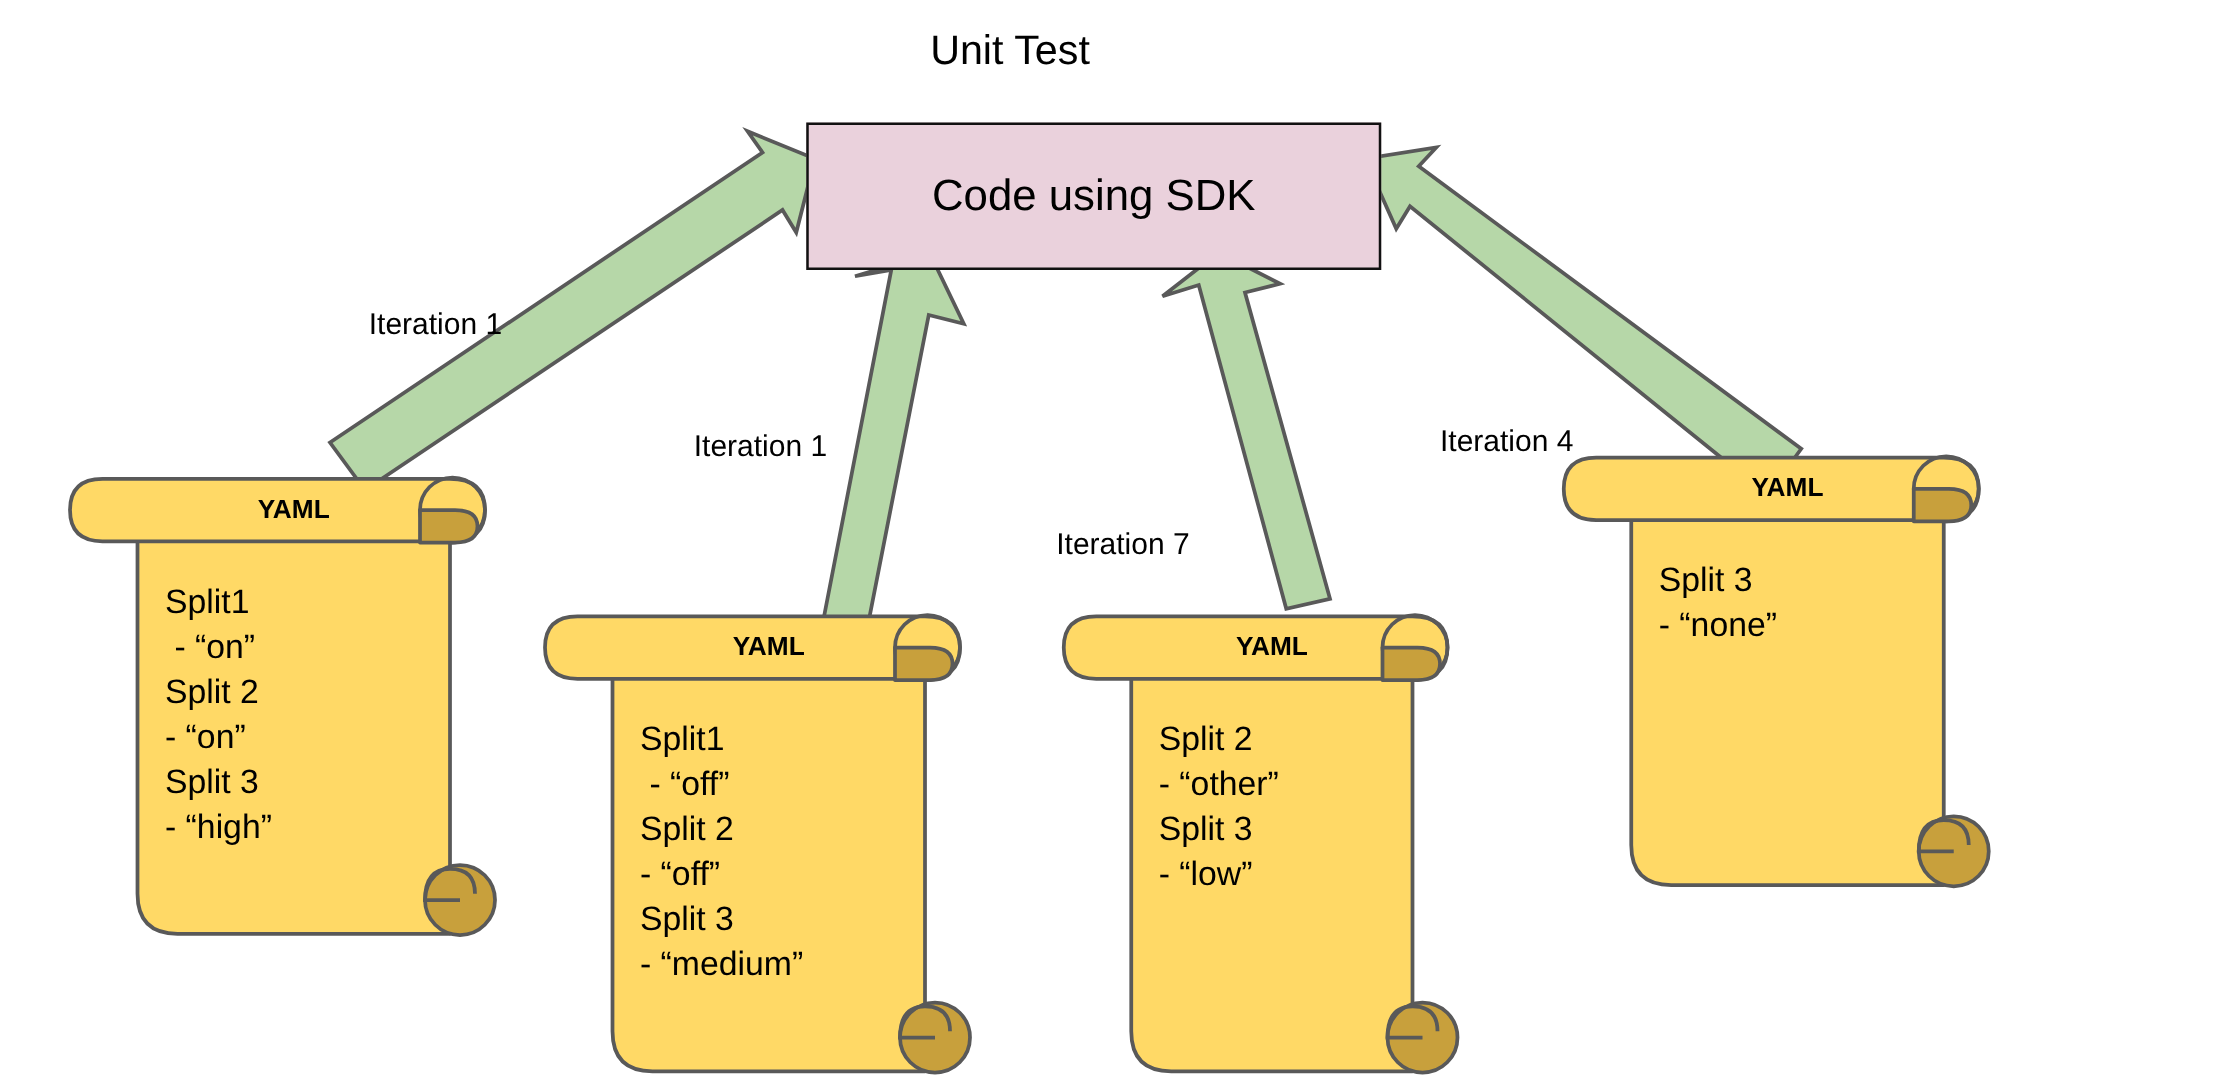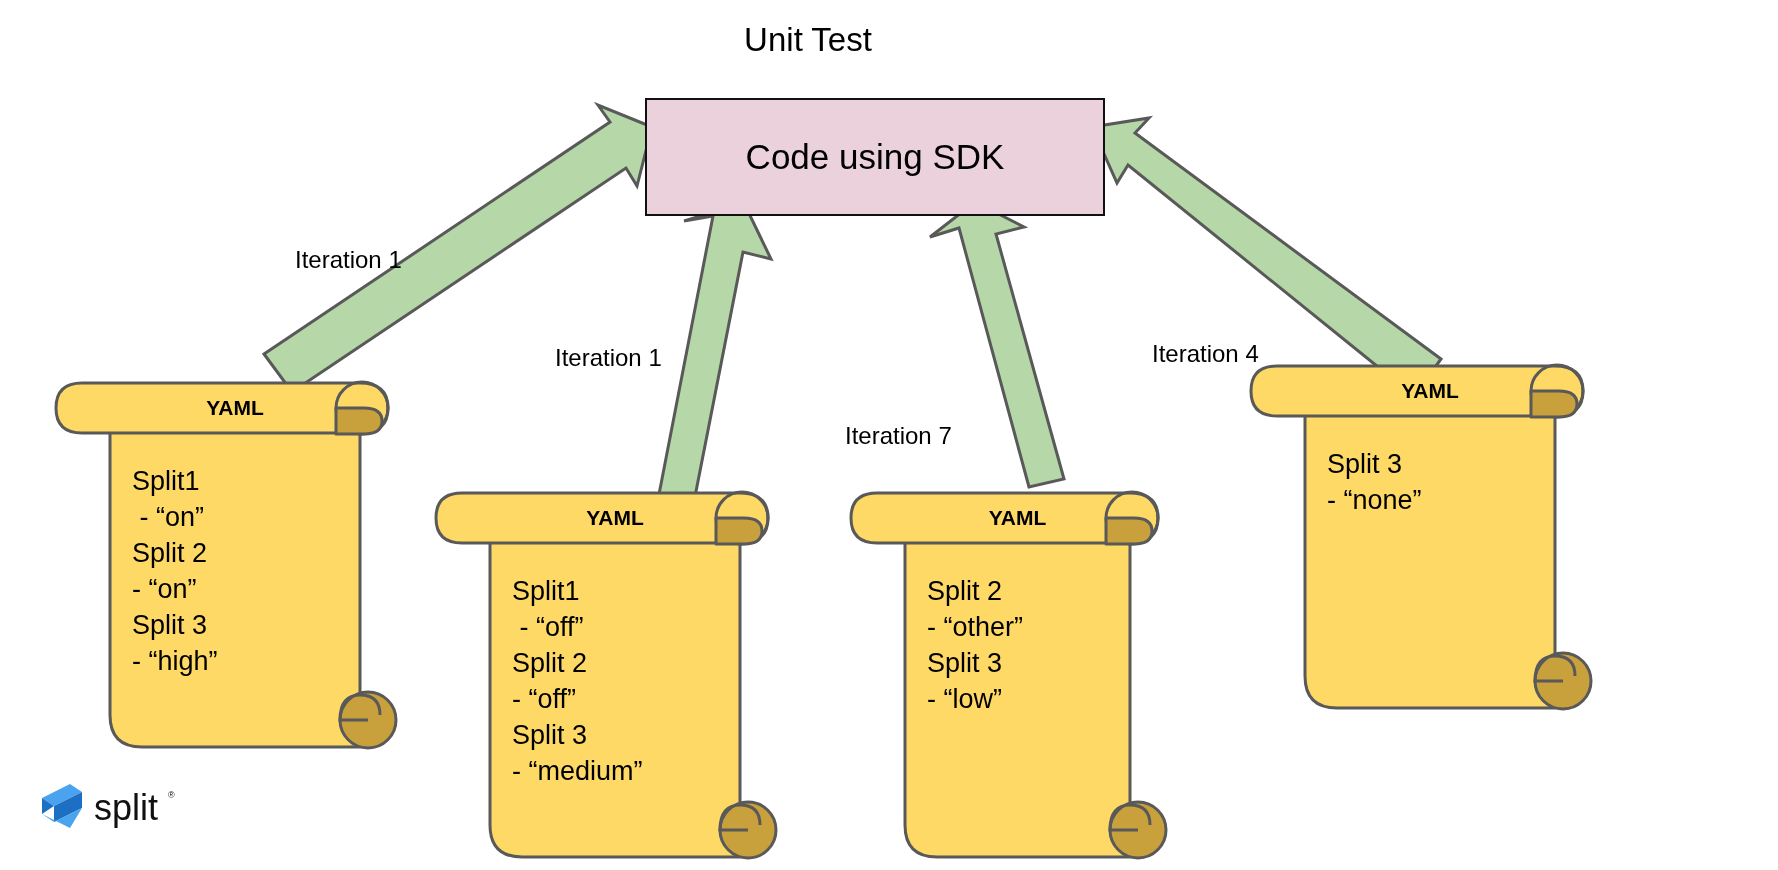--- a/index.html
+++ b/index.html
@@ -203,26 +203,14 @@
       <path d="M298 323 L270 323 Q270 298 290 298 Q310 298 310 318" fill="none" stroke="#595959" stroke-width="3"></path>
       <path d="M12 8 L290 8 Q318 8 318 33 Q318 58 290 58 L12 58 Q-14 58 -14 33 Q-14 8 12 8 Z" fill="#ffd966" stroke="#595959" stroke-width="3"></path>
       <circle cx="292" cy="33" r="26" fill="none" stroke="#595959" stroke-width="3"></circle>
       <path d="M266 33 L266 59 L294 59 Q312 59 312 46 Q312 33 294 33 Z" fill="#c8a03c" stroke="#595959" stroke-width="3" stroke-linejoin="round"></path>
     </svg>
     <div class="scroll-title" style="left:40px; top:20px; width:250px;">YAML</div>
     <div class="scroll-body" style="left:62px; top:88px;">Split 3
 - “none”</div>
   </div>
 
-  <div class="split-logo">
-    <svg width="150" height="56" viewBox="0 0 150 56">
-
-      <polygon points="6,20 34,6 46,14 18,28" fill="#4aa3ef"></polygon>
-      <polygon points="18,28 46,14 46,30 18,44" fill="#1d6fc4"></polygon>
-      <polygon points="18,44 46,30 34,50 6,36" fill="#4aa3ef"></polygon>
-      <polygon points="6,20 18,28 6,36" fill="#1d6fc4"></polygon>
-
-      <text x="58" y="42" font-family="Liberation Sans, sans-serif" font-size="36" fill="#111111">split</text>
-      <text x="132" y="20" font-family="Liberation Sans, sans-serif" font-size="9" fill="#111111">®</text>
-    </svg>
-  </div>
 
 </div>
 
 </body></html>

